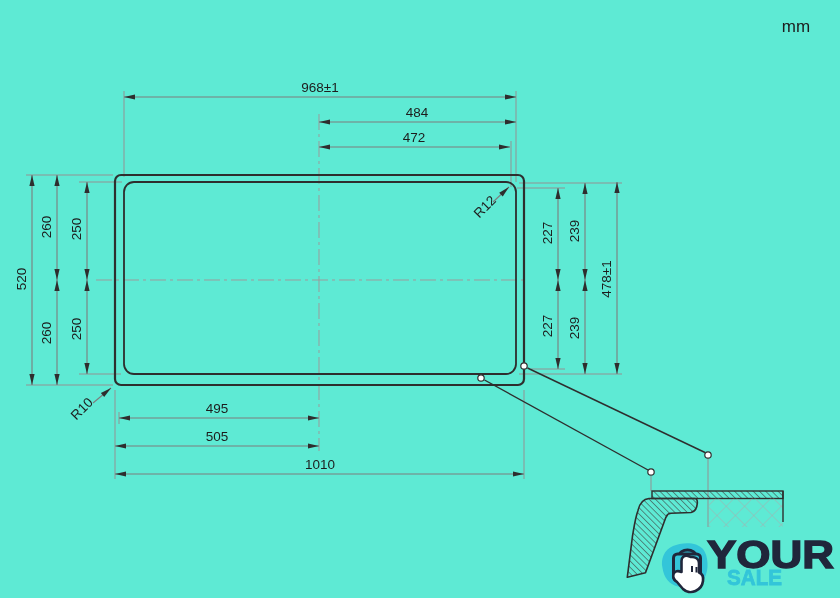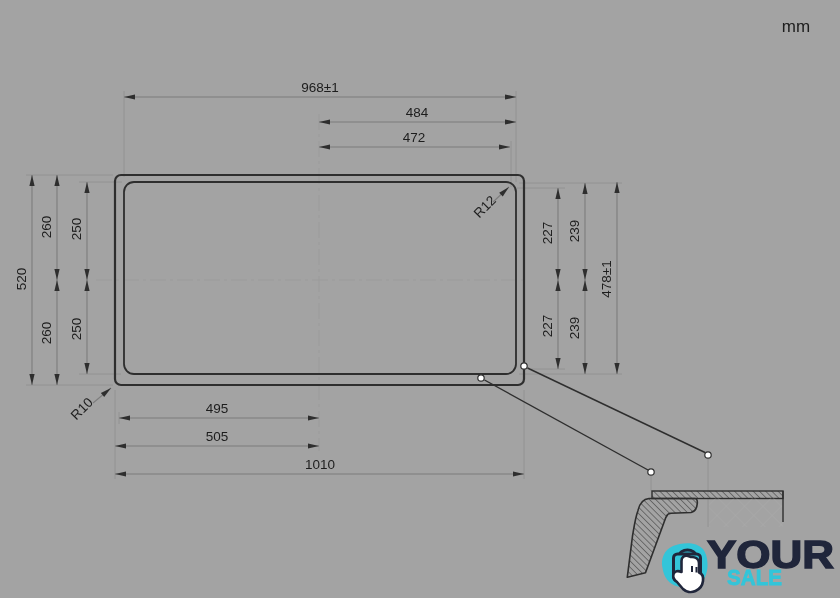--- a/index.html
+++ b/index.html
@@ -1,16 +1,16 @@
 <!DOCTYPE html>
 <html><head>
 <meta charset="utf-8">
 <style>
   html,body{margin:0;padding:0;background:#ffffff;}
-  .stage{position:relative;width:840px;height:598px;background:#a3a3a3;overflow:hidden;}
+  .stage{position:relative;width:840px;height:598px;background:#5eead4;overflow:hidden;}
   svg{display:block;}
   .t{font-family:"Liberation Sans",sans-serif;font-size:13.5px;fill:#1d1d1d;}
   .tu{font-family:"Liberation Sans",sans-serif;font-size:17px;fill:#1d1d1d;}
   .dim{stroke:#7d7d7d;stroke-width:1.1;fill:none;}
   .ext{stroke:#929292;stroke-width:1;fill:none;}
   .cl{stroke:#9b9b9b;stroke-width:1;fill:none;stroke-dasharray:16 4 3 4;}
   .outline{stroke:#2e2e2e;fill:none;}
   .leader{stroke:#2e2e2e;stroke-width:1.4;fill:none;}
   .lcirc{stroke:#2e2e2e;stroke-width:1.2;fill:#ffffff;}
   .logo-word{font-family:"Liberation Sans",sans-serif;font-weight:700;}

